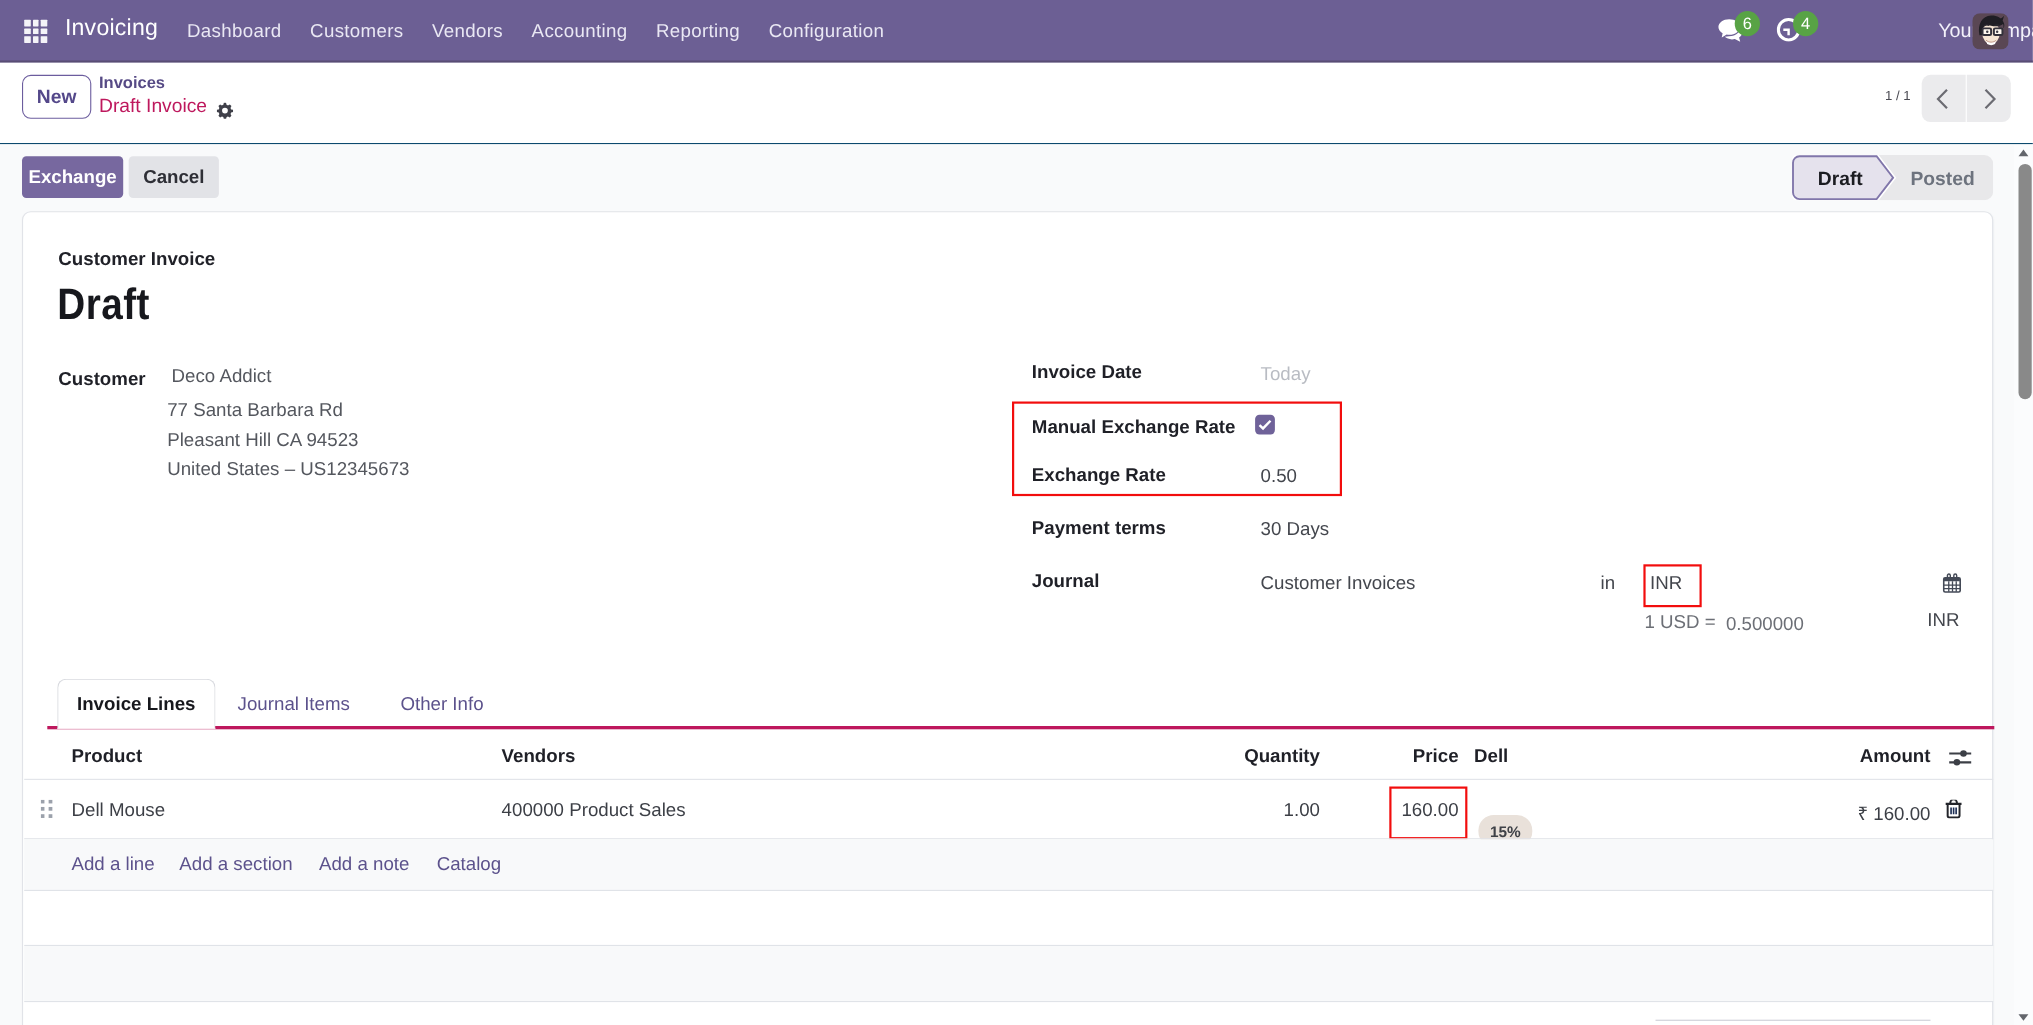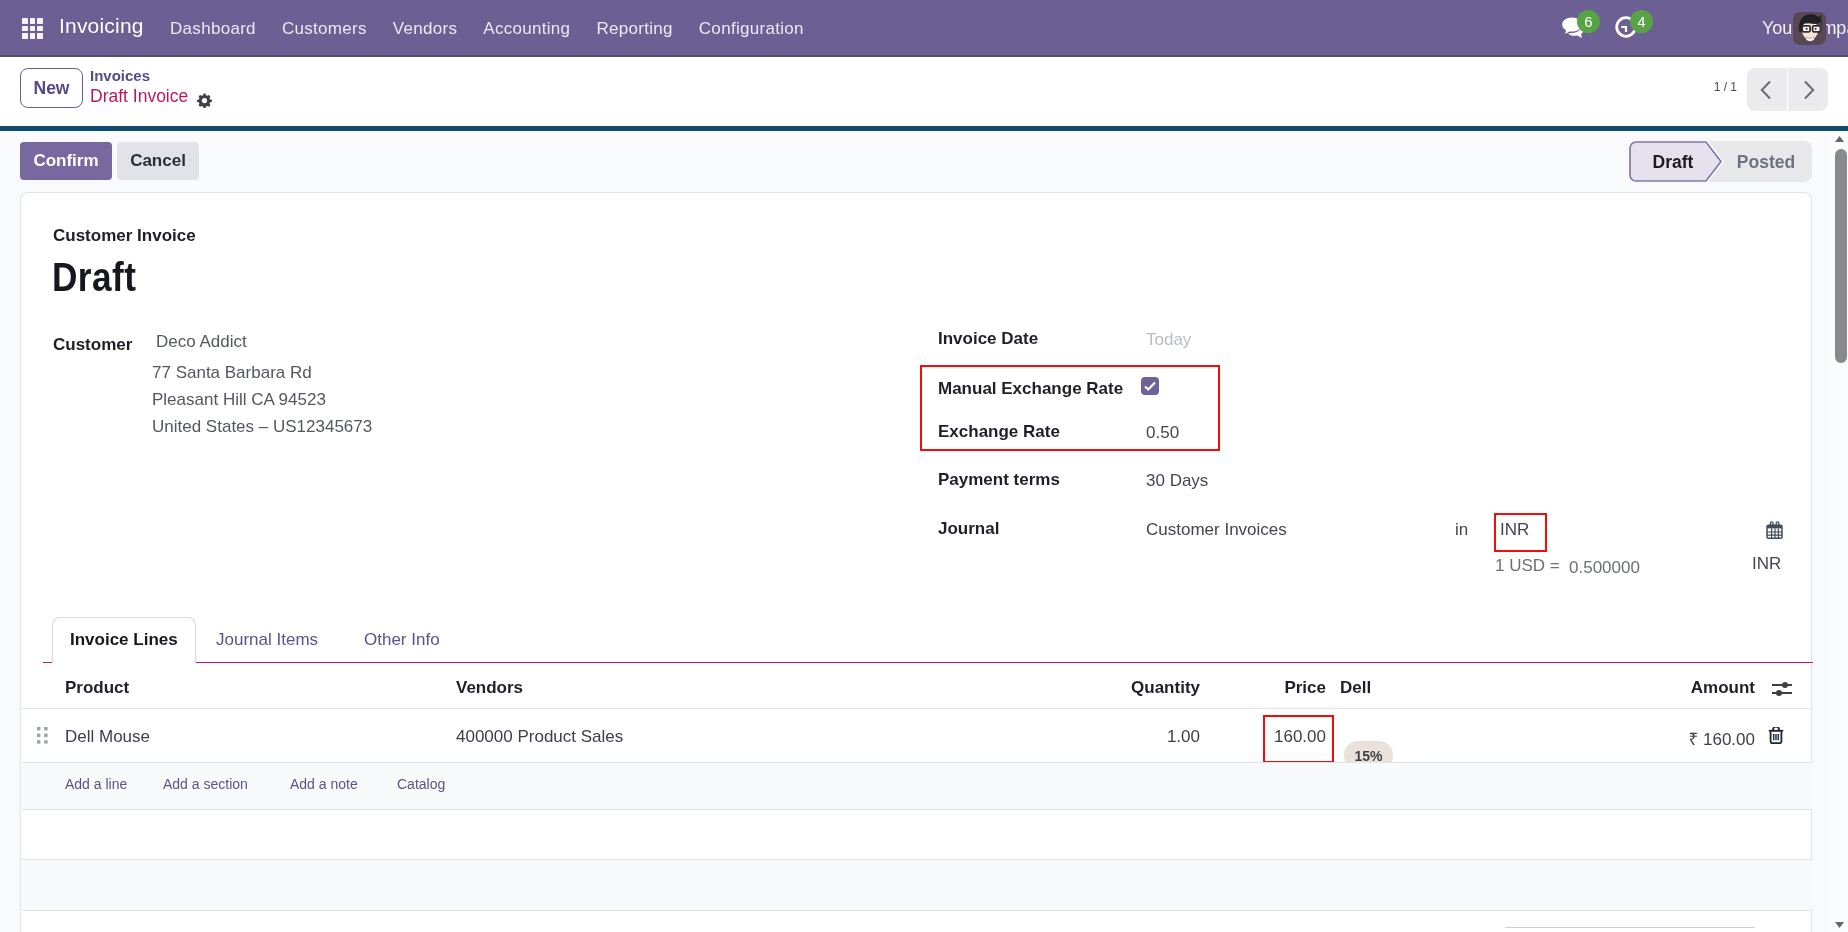--- a/index.html
+++ b/index.html
@@ -8,21 +8,21 @@
   
   #nav { position:absolute; left:0; top:0; width:1848px; height:57px; background:#6c5f94; display:flex; align-items:center; }
   #nav .grid { position:absolute; left:22px; top:18px; width:21px; height:21px;
     display:grid; grid-template-columns:repeat(3,5.5px); grid-template-rows:repeat(3,5.5px); gap:2.2px; }
   #nav .grid i { background:#f4f3f8; border-radius:0.5px; }
   #nav .brand { position:absolute; left:59px; top:14px; font-size:21px; font-weight:normal; color:#fff; letter-spacing:0.2px; }
   .menu { position:absolute; left:170px; top:0; height:57px; display:flex; align-items:center; gap:26px; color:#eae8f4; font-size:17px; letter-spacing:0.3px; }
   #navright { position:absolute; right:22px; top:0; height:57px; display:flex; align-items:center; }
 
   
-  #cp { position:absolute; left:0; top:57px; width:1848px; height:74px; background:#fff; border-bottom:5px solid #0c4a6e;text-decoration:underline; }
+  #cp { position:absolute; left:0; top:57px; width:1848px; height:74px; background:#fff; border-bottom:1px solid #0c4a6e;text-decoration:underline; }
   #btn-new { position:absolute; left:20px; top:11px; width:63px; height:40px; border:1px solid #6c5d9e; border-radius:8px;
     color:#54488a; font-size:17.5px; font-weight:bold; display:flex; align-items:center; justify-content:center; background:#fff; }
   .bc { position:absolute; left:90px; top:11px; }
   .bc .l1 { font-size:15px; font-weight:bold; color:#564a85; line-height:16px; }
   .bc .l2 { font-size:17.5px; color:#be185d; line-height:24px; display:flex; align-items:flex-end; gap:9px; }
   #pager { position:absolute; right:111px; top:23px; font-size:12px; color:#4a4a52; }
   .pgbtn { position:absolute; top:11px; width:40px; height:43px; background:#ebebed; display:flex; align-items:center; justify-content:center; }
   #pg-prev { right:61px; border-radius:8px 0 0 8px; }
   #pg-next { right:20px; border-radius:0 8px 8px 0; }
 
@@ -41,32 +41,32 @@
   #card { position:absolute; left:20px; top:60px; width:1792px; height:1100px; background:#fff;
     border:1px solid #e1e3e8; border-radius:8px; box-shadow:0 1px 2px rgba(30,30,40,0.04); }
 
   .small-head { position:absolute; left:32px; top:33px; font-size:17px; font-weight:bold; color:#202128; }
   .big-head { position:absolute; left:31px; top:62px; font-size:40px; font-weight:bold; color:#17181d; transform:scaleX(0.88); transform-origin:left top; letter-spacing:0.5px; }
 
   .lbl { font-weight:bold; color:#1f2027; font-size:17px; position:absolute; }
   .val { color:#54575e; font-size:17px; position:absolute; }
 
   
-  .tabs { position:absolute; left:22px; top:424px; width:1770px; height:46px; border-bottom:1px solid #be185d; }
+  .tabs { position:absolute; left:22px; top:424px; width:1770px; height:46px; border-bottom:3px solid #be185d; }
   .tab { position:absolute; top:0; height:46px; display:flex; align-items:center; padding:0 17px; font-size:17px; }
   .tab.active { background:#fff; border:1px solid #d8dadf; border-bottom:1px solid #fff; border-radius:8px 8px 0 0; color:#17181d; font-weight:bold; left:9px; }
   .tab.t2 { left:156px; color:#5c528c; }
   .tab.t3 { left:304px; color:#5c528c; }
 
   
   .th { position:absolute; font-weight:bold; font-size:17px; color:#1f2027; }
   .td { position:absolute; font-size:17px; color:#4b4e55; }
   .rowline { position:absolute; left:1px; width:1790px; height:1px; background:#e0e3e8; }
   .addrow { position:absolute; left:1px; top:570px; width:1790px; height:46px; background:#f8f9fa; }
-  .addrow a { color:#5c528c; font-size:14px; text-decoration:none; position:absolute; top:13px; }
+  .addrow a { color:#5c528c; font-size:17px; text-decoration:none; position:absolute; top:13px; }
   .band { position:absolute; left:1px; width:1790px; background:#f8f9fa; }
 
   
   .redbox { position:absolute; border:2px solid #f20d0d; }
 
   
   #sb { position:absolute; left:1831px; top:0px; width:17px; height:800px; background:#fbfcfd; }
   #sb .thumb { position:absolute; left:4px; top:17px; width:12px; height:214px; background:#898989; border-radius:6px; }
 </style>
 </head>
@@ -139,21 +139,21 @@
       </svg>
     </div>
   <div class="pgbtn" id="pg-next">
       <svg width="20" height="20" viewBox="0 0 20 20">
         <path d="M7 1.5 L15.2 10 L7 18.5" fill="none" stroke="#6b6b72" stroke-width="2"></path>
       </svg>
     </div>
 </div>
 
 <div id="content">
-  <div class="btn" id="btn-confirm">Confirm</div>
+  <div class="btn" id="btn-confirm">Exchange</div>
   <div class="btn" id="btn-cancel">Cancel</div>
 
   <div id="status">
     <svg width="183" height="41" viewBox="0 0 183 41" style="position:absolute; left:0; top:0;">
       <rect x="0" y="0" width="183" height="41" rx="8" fill="#e8e8ea"></rect>
       <path d="M7 1 H77 L92 20.5 L77 40 H7 A6 6 0 0 1 1 34 V7 A6 6 0 0 1 7 1 Z" fill="#fff" stroke="#fff" stroke-width="4.5"></path>
       <path d="M7 1 H77 L92 20.5 L77 40 H7 A6 6 0 0 1 1 34 V7 A6 6 0 0 1 7 1 Z" fill="#e5e2ed" stroke="#8076aa" stroke-width="1.7"></path>
       <text x="44" y="27" text-anchor="middle" font-family="Liberation Sans" font-size="17.5" font-weight="bold" fill="#1b1c21">Draft</text>
       <text x="137" y="27" text-anchor="middle" font-family="Liberation Sans" font-size="17.5" font-weight="bold" fill="#6d737e">Posted</text>
     </svg>

